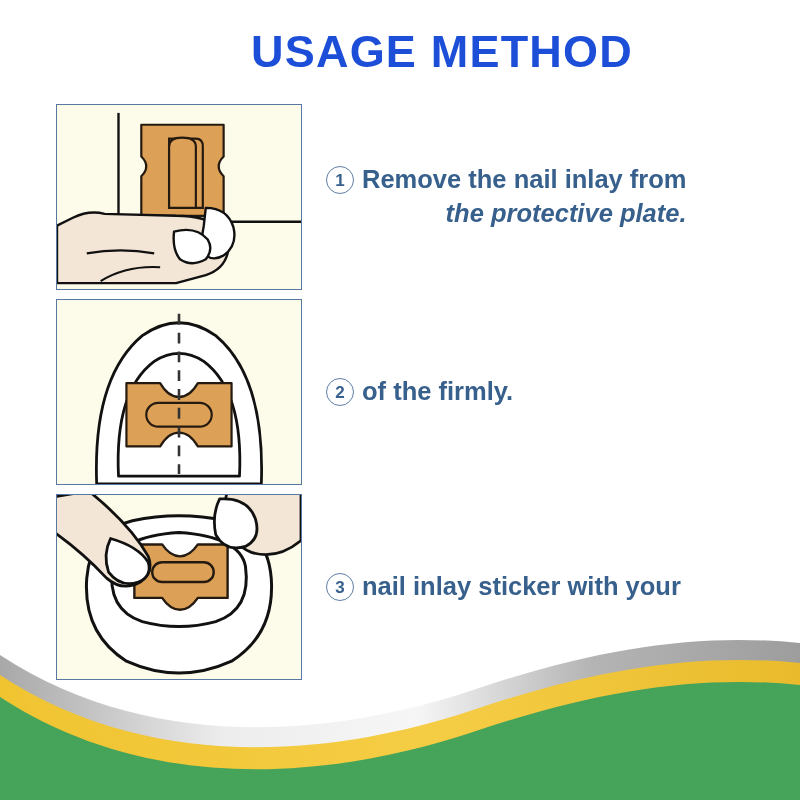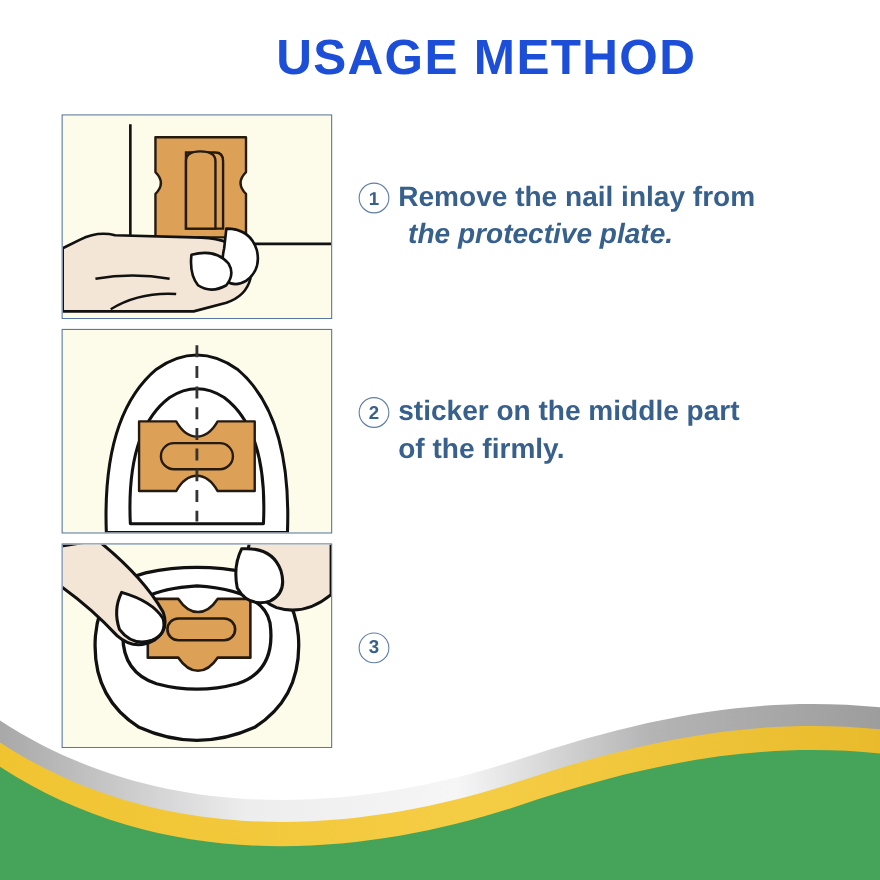--- a/index.html
+++ b/index.html
@@ -84,21 +84,21 @@
     box-sizing: border-box;
     display: flex;
     align-items: center;
     justify-content: center;
     font-size: 17px;
     font-weight: bold;
     color: #37608c;
     line-height: 1;
   }
   .step-body { flex: 1 1 auto; }
-  .step-body .ln { display: block; white-space: pre; }
+  .step-body .ln { display: block; white-space: pre; text-align: right; }
   #step-text-0 .step-body .ln:nth-child(2) { padding-left: 9px; font-style: italic; }
 
   
   #bottom-wave {
     position: absolute;
     left: 0;
     bottom: 0;
     width: 800px;
     height: 175px;
   }
@@ -163,21 +163,20 @@
       <rect x="90" y="104" width="66" height="24" rx="12" ry="12" fill="#dca057" stroke="#241a10" stroke-width="2.2"></rect>
 
       <path d="M123 14 L123 176" stroke="#333" stroke-width="2.6" fill="none" stroke-dasharray="11 8"></path>
     </svg>
   </div>
 
   <div class="step-text" id="step-text-1">
     <div class="step-text-inner">
       <span class="step-num">2</span>
       <span class="step-body">
-        <span class="ln">sticker on the middle part</span>
         <span class="ln">of the firmly.</span>
       </span>
     </div>
   </div>
 </div>
 
 <div class="step-row" id="step-row-2">
 
   <div class="panel">
     <svg viewBox="0 0 246 186" preserveAspectRatio="none">
@@ -200,20 +199,21 @@
       <path d="M246 -6 L246 46 Q222 66 196 58 Q176 50 166 24 L172 -6 Z" fill="#f3e6d6" stroke="#111" stroke-width="2.8" stroke-linejoin="round"></path>
       <path d="M164 4 Q192 2 200 24 Q206 44 190 52 Q170 58 160 40
                Q156 20 164 4 Z" fill="#ffffff" stroke="#111" stroke-width="2.8" stroke-linejoin="round"></path>
     </svg>
   </div>
 
   <div class="step-text" id="step-text-2">
     <div class="step-text-inner">
       <span class="step-num">3</span>
       <span class="step-body">
+        <span class="ln">nail inlay sticker with your</span>
       </span>
     </div>
   </div>
 </div>
 
 <div id="bottom-wave">
   <svg viewBox="0 0 800 175" preserveAspectRatio="none">
     <defs>
       <linearGradient id="silverGrad" x1="0" y1="0" x2="1" y2="0">
         <stop offset="0%" stop-color="#a8a8a8"></stop>

